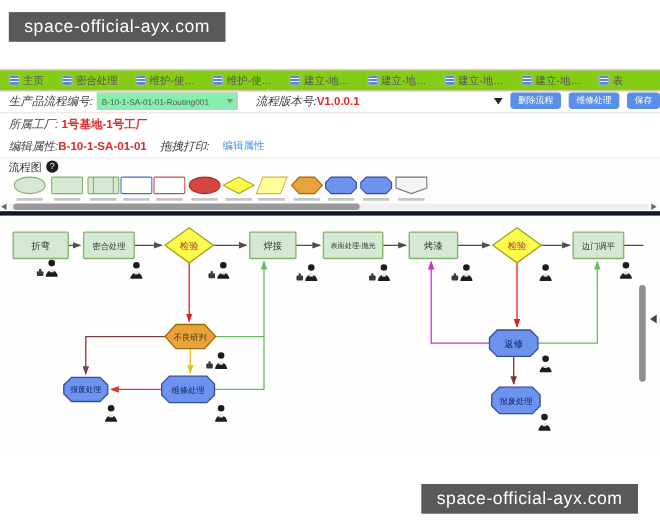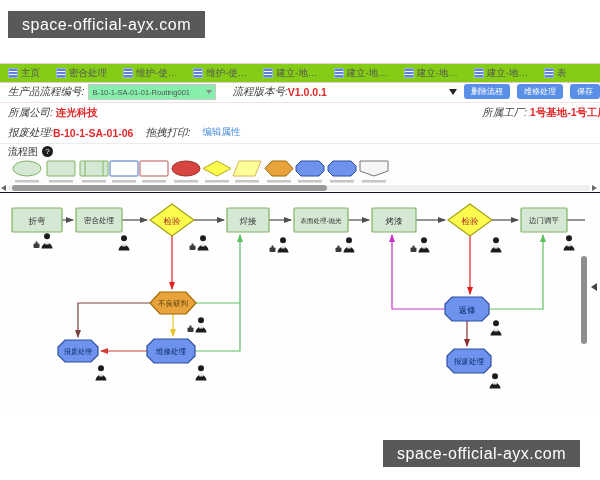--- a/index.html
+++ b/index.html
@@ -47,21 +47,21 @@
         display:flex;align-items:center;justify-content:center;}
   .palette{position:absolute;left:0;top:95px;width:600px;height:26px;background:#fdfdfd;}
   .hscroll{position:absolute;left:8px;top:122px;width:582px;height:6px;background:#efefef;border-radius:3px;}
   .hthumb{position:absolute;left:4px;top:0;width:315px;height:6px;background:#9a9a9a;border-radius:3px;}
   .harrow-l{position:absolute;left:1px;top:122px;width:0;height:0;
         border-top:3px solid transparent;border-bottom:3px solid transparent;border-right:5px solid #666;}
   .harrow-r{position:absolute;right:3px;top:122px;width:0;height:0;
         border-top:3px solid transparent;border-bottom:3px solid transparent;border-left:5px solid #666;}
 
   .canvas{position:absolute;left:0;top:129px;width:600px;height:216px;background:#fefefe;
-          border-top:1px solid #0f172a;}
+          border-top:4px solid #0f172a;}
   .vthumb{position:absolute;left:581px;top:63px;width:6px;height:88px;background:#8f8f8f;border-radius:3px;}
   .collapse{position:absolute;left:591px;top:90px;width:0;height:0;
         border-top:4px solid transparent;border-bottom:4px solid transparent;border-right:6px solid #444;}
   svg text{font-family:"Liberation Sans","DejaVu Sans",sans-serif;}
 </style>
 </head>
 <body>
 
 <div class="page">
 
@@ -119,32 +119,28 @@
       <span class="right-actions">
         <span class="caret-black"></span>
         <button class="btn">删除流程</button>
         <button class="btn">维修处理</button>
         <button class="btn">保存</button>
       </span>
     </div>
 
     <div class="row row2">
       <span>
-        <span class="lbl">所属公司:</span>
-        <span class="red">连光科技</span>
-      </span>
-      <span>
         <span class="lbl">所属工厂:</span>
         <span class="red">1号基地-1号工厂</span>
       </span>
     </div>
 
     <div class="row row3">
-      <span class="lbl">报废处理:</span>
-      <span class="red">B-10-1-SA-01-06</span>
+      <span class="lbl">编辑属性:</span>
+      <span class="red">B-10-1-SA-01-01</span>
       <span class="lbl" style="margin-left:12px">拖拽打印:</span>
       <span class="link">编辑属性</span>
     </div>
 
     <div class="flow-header">
       <span>流程图</span>
       <span class="help">?</span>
     </div>
 
     <div class="palette">

